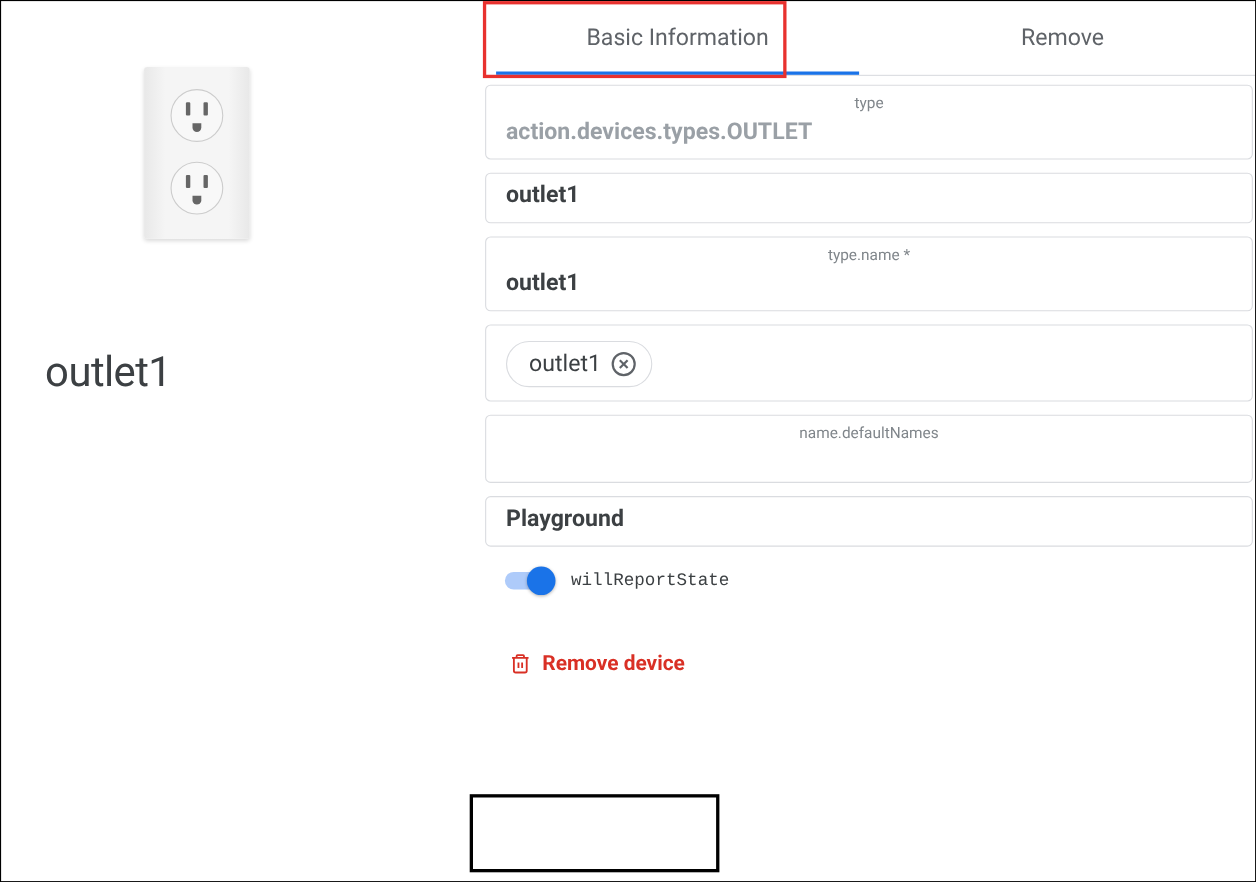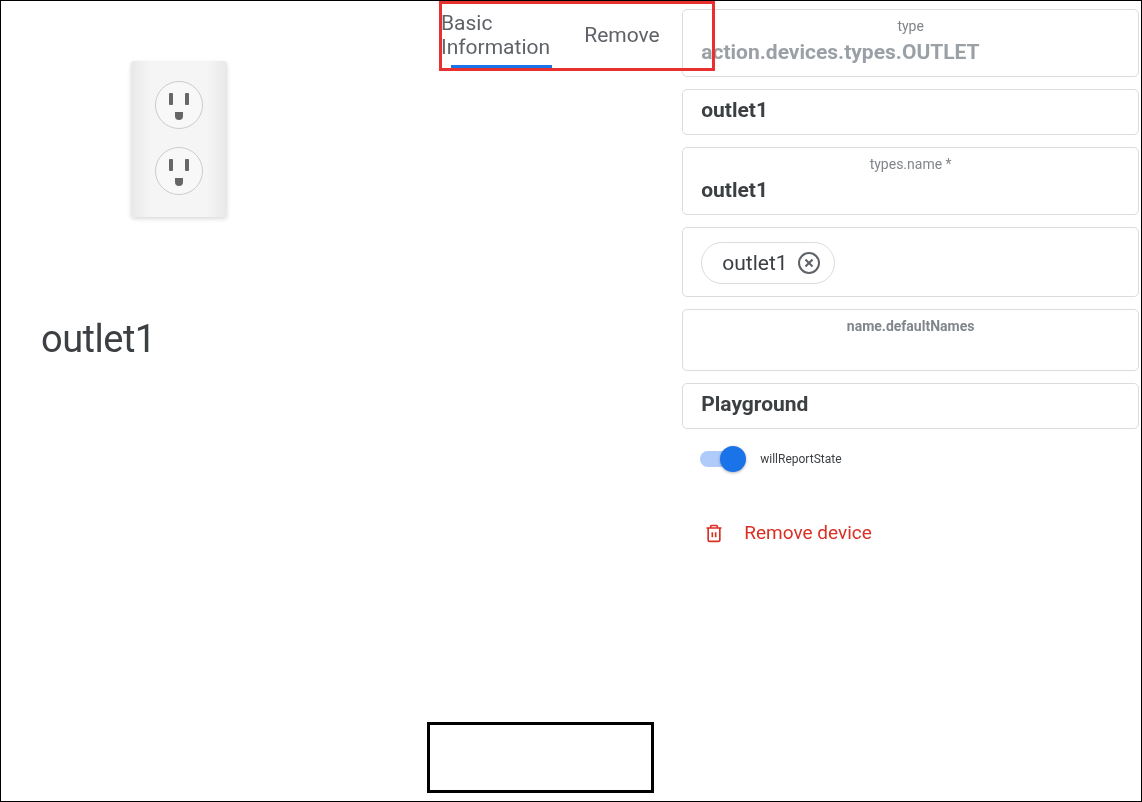--- a/index.html
+++ b/index.html
@@ -60,21 +60,21 @@
       left: 50%;
       transform: translateX(-50%);
     }
     .device-name {
       margin-top: 100px;
       font-size: 38px;
       font-weight: 400;
       color: #3c4043;
       letter-spacing: -0.5px;
     }
-    .main { flex: 1; display: flex; flex-direction: row; }
+    .main { flex: 1; display: flex; flex-direction: column; }
     .tabs {
       display: flex;
       border-bottom: 1px solid #dadce0;
       height: 68px;
     }
     .tab {
       flex: 1;
       display: flex;
       align-items: center;
       justify-content: center;
@@ -165,21 +165,21 @@
       content: '';
       position: absolute;
       width: 10px;
       height: 2px;
       background: #5f6368;
       top: 50%;
       left: 50%;
     }
     .chip-remove::before { transform: translate(-50%,-50%) rotate(45deg); }
     .chip-remove::after { transform: translate(-50%,-50%) rotate(-45deg); }
-    .empty-field { min-height: 62px; font-weight: bold; }
+    .empty-field { min-height: 62px; }
     .toggle-row {
       display: flex;
       align-items: center;
       margin: 22px 18px;
       gap: 18px;
     }
     .toggle {
       width: 42px;
       height: 16px;
       background: #aecbfa;
@@ -190,30 +190,30 @@
     .toggle-knob {
       position: absolute;
       right: -4px;
       top: -5px;
       width: 26px;
       height: 26px;
       background: #1a73e8;
       border-radius: 50%;
       box-shadow: 0 1px 3px rgba(0,0,0,0.3);
     }
-    .toggle-label { font-size: 12px; color: #3c4043; }
+    .toggle-label { font-size: 16px; color: #3c4043; font-family: Liberation Mono, monospace; }
     .remove-btn {
       display: inline-flex;
       align-items: center;
-      gap: 20px;
+      gap: 10px;
       margin-left: 18px;
       margin-top: 26px;
       color: #d93025;
       font-size: 19px;
-      font-weight: 400;
+      font-weight: 700;
       cursor: pointer;
       padding: 6px 4px;
     }
     .trash-icon { width: 20px; height: 22px; }
   </style>
 </head>
 <body>
 
 <div class="container">
   <aside class="sidebar">
@@ -246,21 +246,21 @@
       <div class="field">
         <span class="field-label">type</span>
         <div class="field-value muted">action.devices.types.OUTLET</div>
       </div>
 
       <div class="field">
         <div class="field-value">outlet1</div>
       </div>
 
       <div class="field">
-        <span class="field-label">types.name *</span>
+        <span class="field-label">type.name *</span>
         <input class="field-value" value="outlet1" style="">
       </div>
 
       <div class="field">
         <div class="chip">
           <span>outlet1</span>
           <span class="chip-remove"></span>
         </div>
       </div>
 

